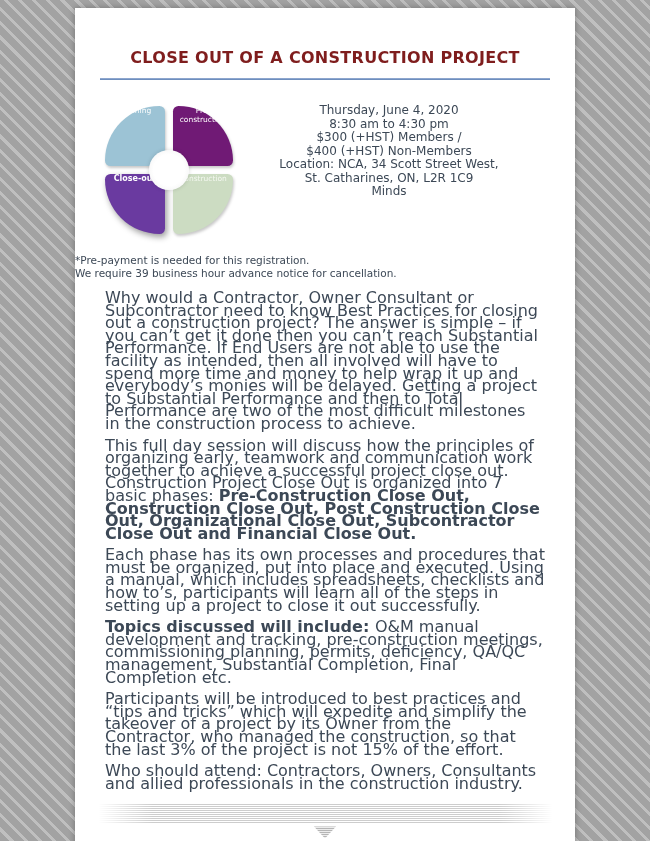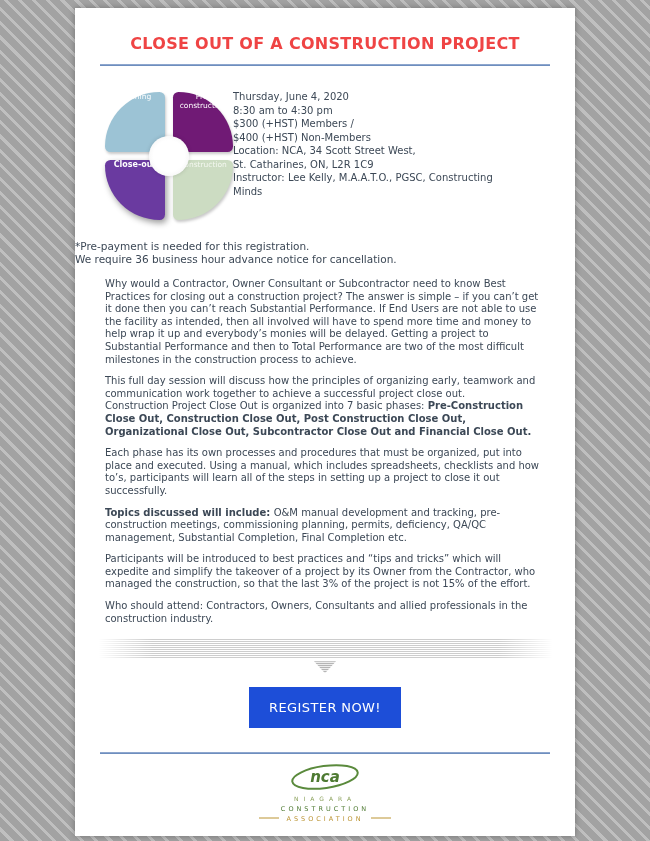--- a/index.html
+++ b/index.html
@@ -14,26 +14,26 @@
     width: 500px;
     min-height: 828px;
     margin: 8px auto 0;
     background: #ffffff;
     box-shadow: 0 0 6px rgba(0,0,0,.3);
     box-sizing: border-box;
     padding-bottom: 6px;
   }
   .title {
     margin: 0;
-    padding-top: 26px;
+    padding-top: 40px;
     text-align: center;
     font-size: 16px;
     font-weight: bold;
     letter-spacing: .3px;
-    color: #ef4444;
+    color: #7f1d1d;
   }
   .rule {
     height: 2px;
     background: linear-gradient(180deg, #9db3d6, #5e82b6);
     margin: 11px 25px 0;
   }
   .event-row { display: flex; align-items: flex-start; margin: 22px 30px 0; }
 
   
   .pie { position: relative; width: 128px; height: 128px; flex: none; margin-top: 4px; }
@@ -48,25 +48,25 @@
   .q-bl { left: 0; bottom: 0; background: #6a3aa0; border-radius: 6px 6px 6px 60px;
           font-weight: bold; font-size: 8px; box-shadow: 2px 3px 6px rgba(0,0,0,.4); }
   .q-br { right: 0; bottom: 0; background: #ccdcc2; border-radius: 6px 6px 60px 6px; color: #f4f8f0; }
   .pie-center {
     position: absolute; left: 50%; top: 50%; width: 40px; height: 40px;
     margin: -20px 0 0 -20px; border-radius: 50%;
     background: radial-gradient(circle, #ffffff 55%, #ececec);
     box-shadow: 0 0 4px rgba(0,0,0,.15);
   }
 
-  .event-info { flex: 1; text-align: left; font-size: 10px; line-height: 13.5px; color: #3c4856; padding-top: 2px; }
+  .event-info { flex: 1; text-align: center; font-size: 12px; line-height: 13.5px; color: #3c4856; padding-top: 2px; }
 
   .prepay { text-align: left; font-size: 10.5px; line-height: 13px; color: #3c4856; margin-top: 20px; }
 
-  .body-copy p { margin: 9px 30px 0; font-size: 10px; line-height: 12.6px; color: #3c4856; }
+  .body-copy p { margin: 9px 30px 0; font-size: 16px; line-height: 12.6px; color: #3c4856; }
   .body-copy p.first { margin-top: 12px; }
   .bold { font-weight: bold; }
   .blue-note { color: #2058a8; }
 
   .scroll-divider { margin-top: 13px; }
   .divider-lines {
     width: 455px; height: 20px; margin: 0 auto;
     background: repeating-linear-gradient(180deg, #ffffff 0 1px, #cdcdcd 1px 2px);
     -webkit-mask-image: linear-gradient(90deg, transparent, #000 12%, #000 88%, transparent);
     mask-image: linear-gradient(90deg, transparent, #000 12%, #000 88%, transparent);
@@ -115,29 +115,28 @@
       <div class="pie-center"></div>
     </div>
 
     <div class="event-info">
       <div>Thursday, June 4, 2020</div>
       <div>8:30 am to 4:30 pm</div>
       <div>$300 (+HST) Members /</div>
       <div>$400 (+HST) Non-Members</div>
       <div>Location: NCA, 34 Scott Street West,</div>
       <div>St. Catharines, ON, L2R 1C9</div>
-      <div>Instructor: Lee Kelly, M.A.A.T.O., PGSC, Constructing</div>
       <div>Minds</div>
     </div>
 
   </div>
 
   <div class="prepay">
     <span>*Pre-payment is needed for this registration.</span><br>
-    <span>We require 36 business hour advance notice for cancellation.</span>
+    <span>We require 39 business hour advance notice for cancellation.</span>
   </div>
 
   <div class="body-copy">
     <p class="first">Why would a Contractor, Owner Consultant or Subcontractor need to know Best Practices for closing out a construction project? The answer is simple – if you can’t get it done then you can’t reach Substantial Performance. If End Users are not able to use the facility as intended, then all involved will have to spend more time and money to help wrap it up and everybody’s monies will be delayed. Getting a project to Substantial Performance and then to Total Performance are two of the most difficult milestones in the construction process to achieve.</p>
 
     <p>
       <span>This full day session will discuss how the principles of organizing early, teamwork and communication work together to achieve a successful project close out.</span><br>
       <span>Construction Project Close Out is organized into 7 basic phases: </span><span class="bold">Pre-Construction Close Out, Construction Close Out, Post Construction Close Out, Organizational Close Out, Subcontractor Close Out and Financial Close Out.</span>
     </p>
 

